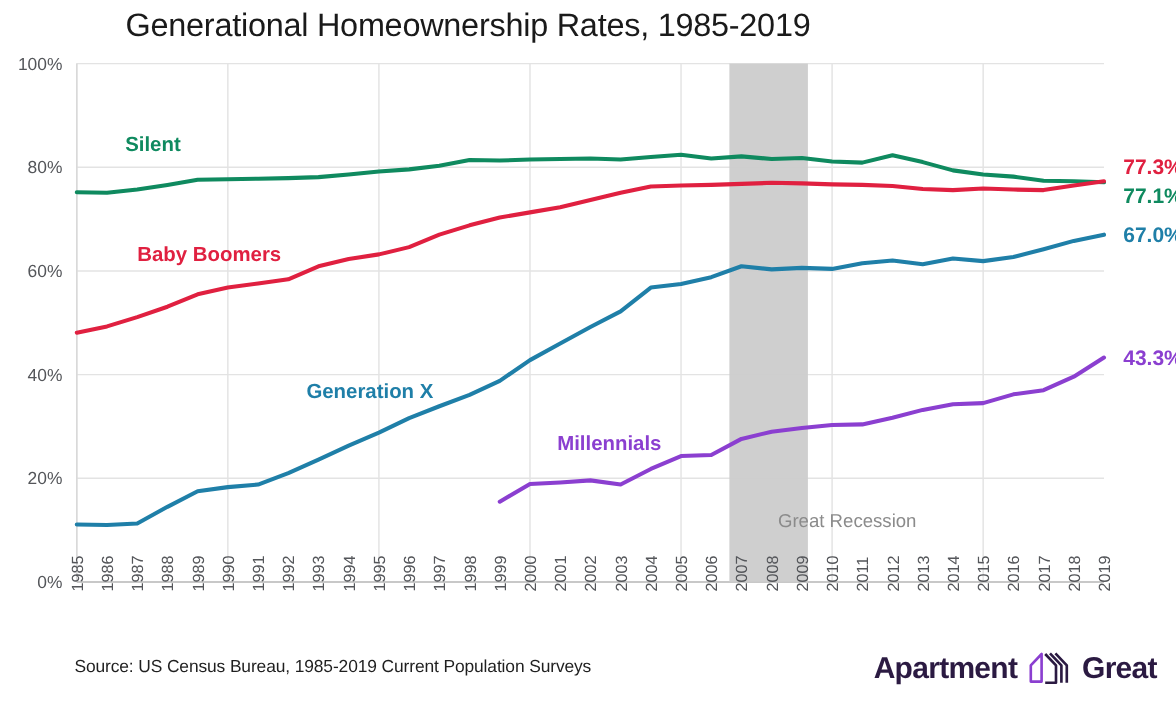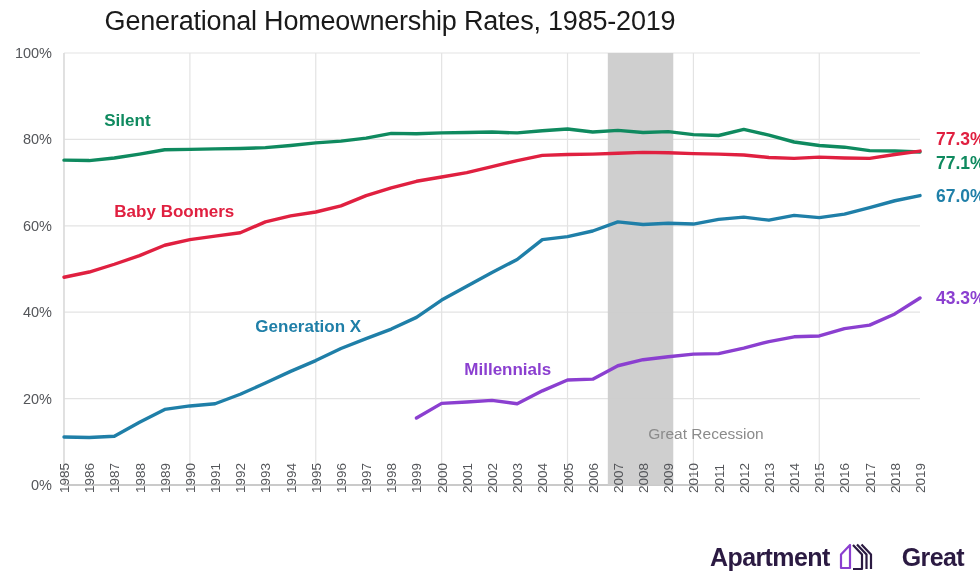--- a/index.html
+++ b/index.html
@@ -81,21 +81,20 @@
     display: flex;
     align-items: center;
     gap: 7px;
   }
   .brand-word {
     font-size: 25px;
     font-weight: 600;
     color: #2b1a42;
     letter-spacing: -0.6px;
     line-height: 1;
-    margin-left: 18px;
   }
   .brand-mark {
     display: block;
   }
 </style>
 </head>
 <body>
 
 <div id="chart-root">
 
@@ -183,20 +182,21 @@
         <text x="936" y="168.92800000000005" class="end-label" fill="#0f8a5f">77.1%</text>
         <text x="936" y="145.06399999999996" class="end-label" fill="#e02040">77.3%</text>
         <text x="936" y="201.56" class="end-label" fill="#1f7fa8">67.0%</text>
         <text x="936" y="303.94399999999996" class="end-label" fill="#8b3fd0">43.3%</text>
       </g>
     <g id="annotation-labels">
         <text x="706" y="439.20799999999997" class="recession-label" fill="#8b8b8b">Great Recession</text>
       </g>
   </svg>
 
+  <div class="source-note">Source: US Census Bureau, 1985-2019 Current Population Surveys</div>
 
   <div class="brand">
     <span class="brand-word">Apartment</span>
     <svg class="brand-mark" width="40" height="32" viewBox="0 0 40 32">
       <path d="M4 13.5 L13 4 L13 27 L4 27 Z" fill="none" stroke="#8b3fd0" stroke-width="2.2" stroke-linejoin="round"></path>
       <path d="M16 4 L25 13.5 L25 28 L16 28" fill="none" stroke="#2b1a42" stroke-width="2.2" stroke-linejoin="round"></path>
       <path d="M20 3.5 L29.5 13.5 L29.5 28" fill="none" stroke="#2b1a42" stroke-width="2.2" stroke-linejoin="round"></path>
       <path d="M24.5 3.5 L34 13.5 L34 28" fill="none" stroke="#2b1a42" stroke-width="2.2" stroke-linejoin="round"></path>
     </svg>
     <span class="brand-word">Great</span>

